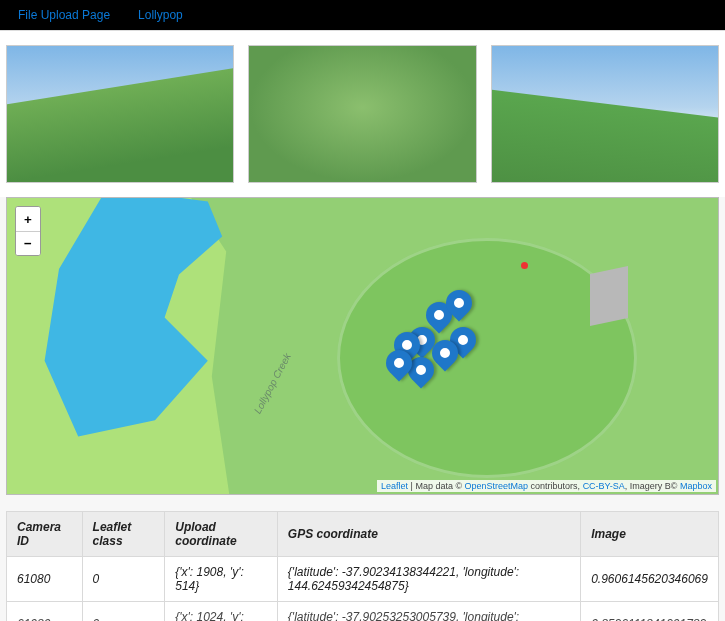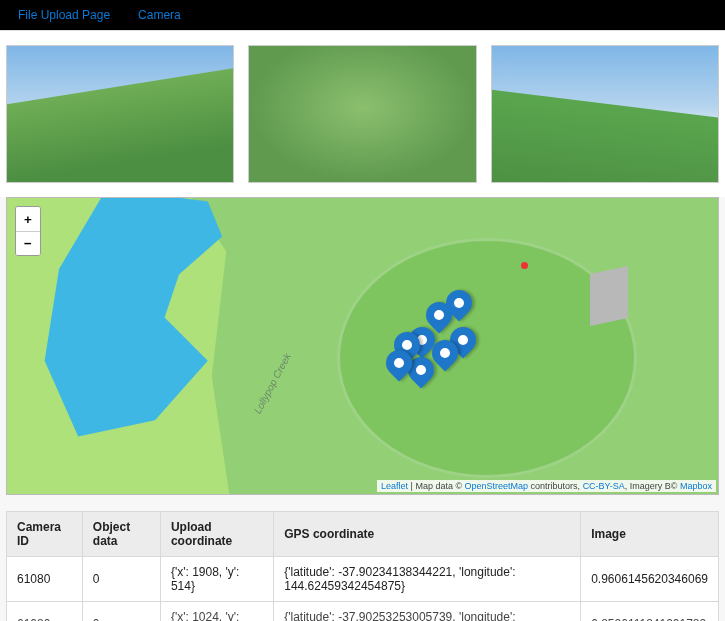--- a/index.html
+++ b/index.html
@@ -117,30 +117,30 @@
   }
   .map-attr {
     position:absolute; right:2px; bottom:2px;
     background:rgba(255,255,255,.85);
     font-size:9px; padding:1px 4px; color:#444;
   }
   .map-attr a { color:#0a78d6; text-decoration:none; }
   
   table { width:calc(100% - 12px); margin:16px 6px 0; border-collapse:collapse;
           font-size:12px; background:#fff; }
-  th, td { border:1px solid #d9d9d9; padding:8px 10px; text-align:left; }
+  th, td { border:1px solid #d9d9d9; padding:8px 10px; text-align:left;font-style:italic; }
   thead th { background:#ececec; font-weight:700; }
   tbody tr:last-child td { color:#444; }
 </style>
 </head>
 <body>
 
 <div class="topbar">
   <a>File Upload Page</a>
-  <a>Camera</a>
+  <a>Lollypop</a>
 </div>
 
 <div class="thumbs">
   <div class="thumb t1">
     <div class="sky"></div>
       <div class="ground"></div>
   </div>
   <div class="thumb t2">
     <div class="ground"></div>
   </div>
@@ -178,21 +178,21 @@
 
   <div class="map-attr">
     <a>Leaflet</a><span> | Map data © </span><a>OpenStreetMap</a><span> contributors, </span><a>CC-BY-SA</a><span>, Imagery B© </span><a>Mapbox</a>
   </div>
 </div>
 
 <table>
   <thead>
     <tr>
       <th>Camera ID</th>
-      <th>Object data</th>
+      <th>Leaflet class</th>
       <th>Upload coordinate</th>
       <th>GPS coordinate</th>
       <th>Image</th>
     </tr>
   </thead>
   <tbody id="tbody">
       <tr>
         <td>61080</td>
         <td>0</td>
         <td>{'x': 1908, 'y': 514}</td>

